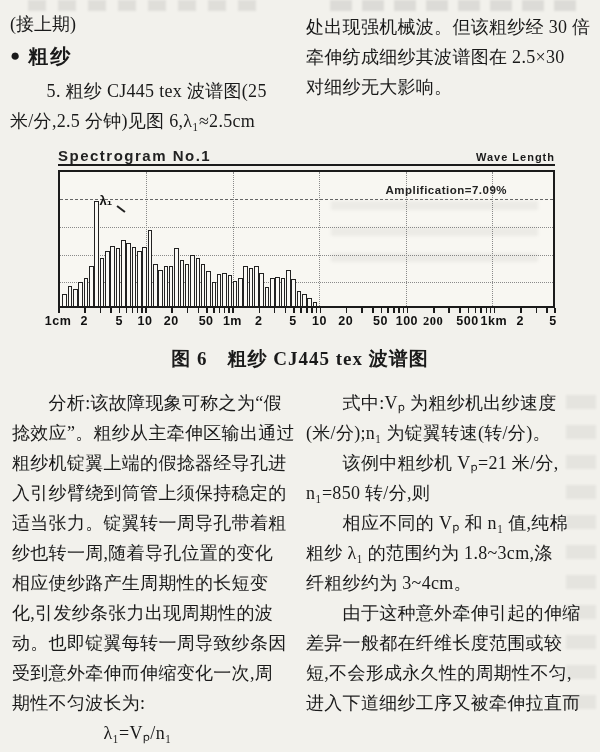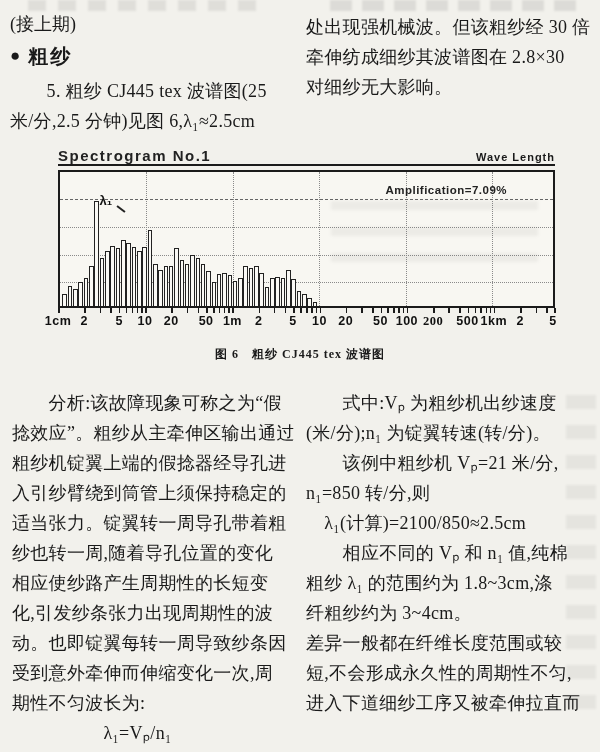--- a/index.html
+++ b/index.html
@@ -48,21 +48,21 @@
   .lambda-arrow { position:absolute; left:calc(8% + 17px); top:calc(16% + 15px);
     width:10px; height:2px; background:#222; transform:rotate(38deg); }
   .plot-ghost { position:absolute; left:55%; top:22%; width:42%; height:55%; filter:blur(1.5px);
     background:repeating-linear-gradient(180deg, rgba(80,80,80,.07) 0 9px, transparent 9px 26px); }
   .ticks { position:absolute; left:58px; top:308px; width:497px; height:6px; }
   .tick { position:absolute; top:0; width:1.5px; height:5px; background:#1b1b1b; }
   .xlabels { position:absolute; left:58px; top:314px; width:497px; height:18px;
     font-family:"Liberation Sans", sans-serif; font-size:12.5px; font-weight:bold; color:#111; }
   .xlabel { position:absolute; transform:translateX(-50%); letter-spacing:.5px; white-space:nowrap; }
   .caption { position:absolute; left:0; top:346px; width:600px; text-align:center;
-    font-size:12px; font-weight:bold; letter-spacing:1px; }
+    font-size:19px; font-weight:bold; letter-spacing:1px; }
 </style>
 </head>
 <body>
 
 <div class="page">
 
   <div class="artifact art-top-left"></div>
   <div class="artifact art-top-right"></div>
   <div class="artifact art-right-margin"></div>
 
@@ -73,21 +73,21 @@
   </div>
   <div class="intro-col">
 
   <div class="line">　　5. 粗纱 CJ445 tex 波谱图(25</div>
       <div class="line">米/分,2.5 分钟)见图 6,λ₁≈2.5cm</div>
     </div>
 
   <div class="tr-col">
 
   <div class="line">处出现强机械波。但该粗纱经 30 倍</div>
-      <div class="line">牵伸纺成细纱其波谱图在 2.8×30</div>
+      <div class="line">牵伸纺成细纱其波谱图在 2.5×30</div>
       <div class="line">对细纱无大影响。</div>
     </div>
 
   <div class="chart-header">
     <span class="chart-title">Spectrogram No.1</span>
     <span class="wave-length">Wave Length</span>
   </div>
 
   <div class="plot">
     <div>
@@ -254,22 +254,22 @@
       <div class="line">受到意外牵伸而伸缩变化一次,周</div>
       <div class="line">期性不匀波长为:</div>
       <div class="line">　　　　　λ₁=Vₚ/n₁</div>
     </div>
   <div class="br-col">
 
   <div class="line">　　式中:Vₚ 为粗纱机出纱速度</div>
       <div class="line">(米/分);n₁ 为锭翼转速(转/分)。</div>
       <div class="line">　　该例中粗纱机 Vₚ=21 米/分,</div>
       <div class="line">n₁=850 转/分,则</div>
-      <div class="line">　λ₁(计算)=2100/850≈2.5cm</div>
       <div class="line">　　相应不同的 Vₚ 和 n₁ 值,纯棉</div>
       <div class="line">粗纱 λ₁ 的范围约为 1.8~3cm,涤</div>
       <div class="line">纤粗纱约为 3~4cm。</div>
+      <div class="line">　　由于这种意外牵伸引起的伸缩</div>
       <div class="line">差异一般都在纤维长度范围或较</div>
       <div class="line">短,不会形成永久性的周期性不匀,</div>
       <div class="line">进入下道细纱工序又被牵伸拉直而</div>
     </div>
 
 </div>
 
 </body></html>

